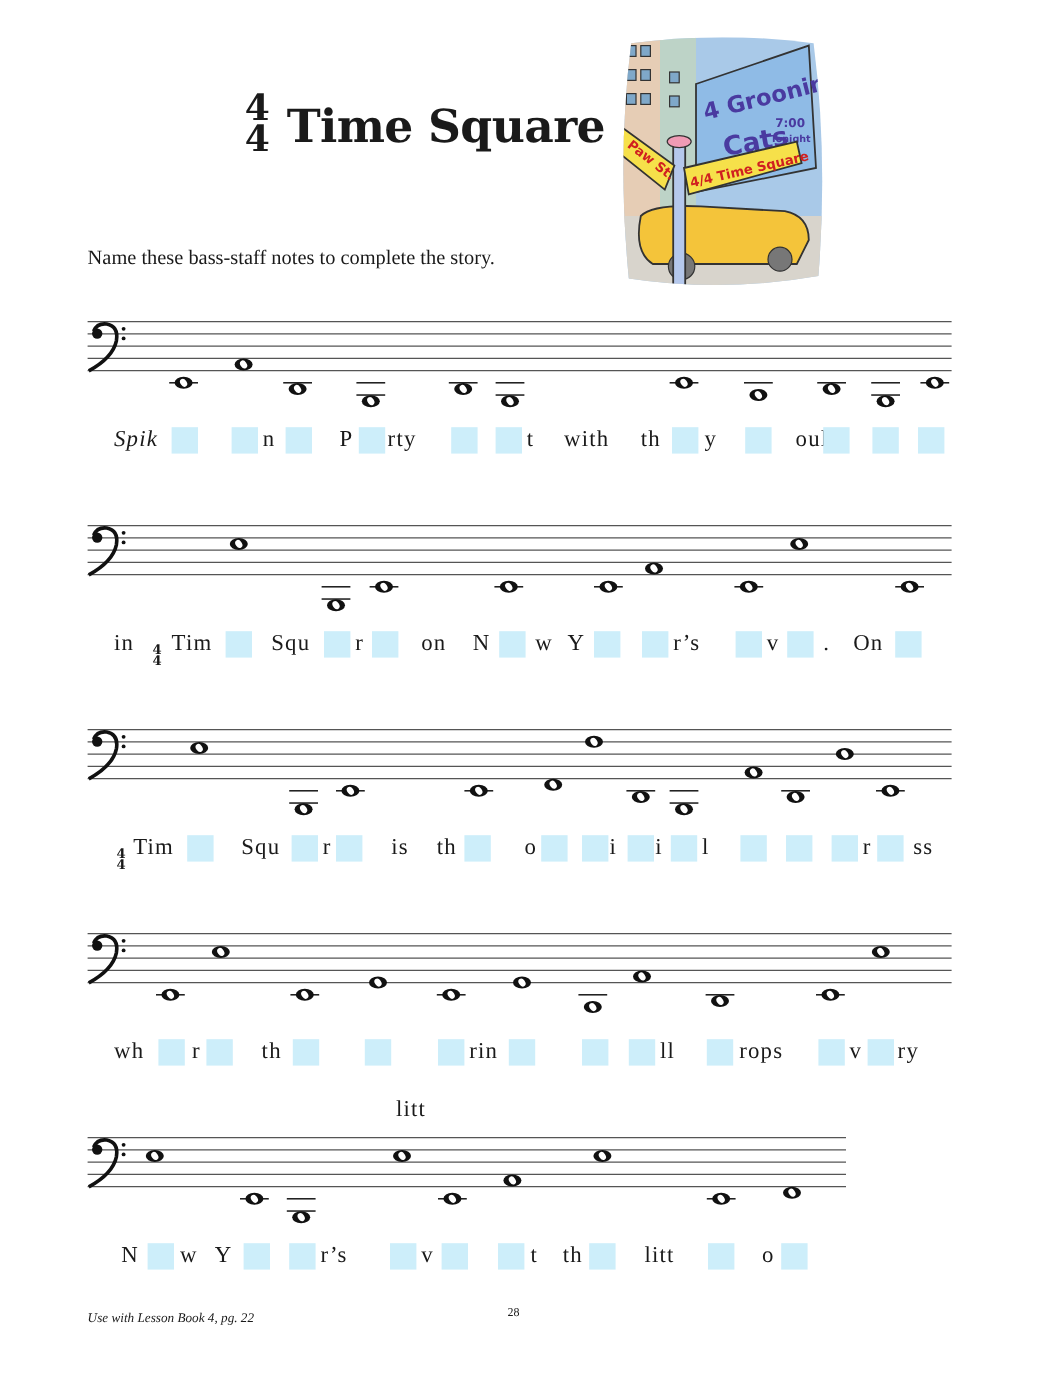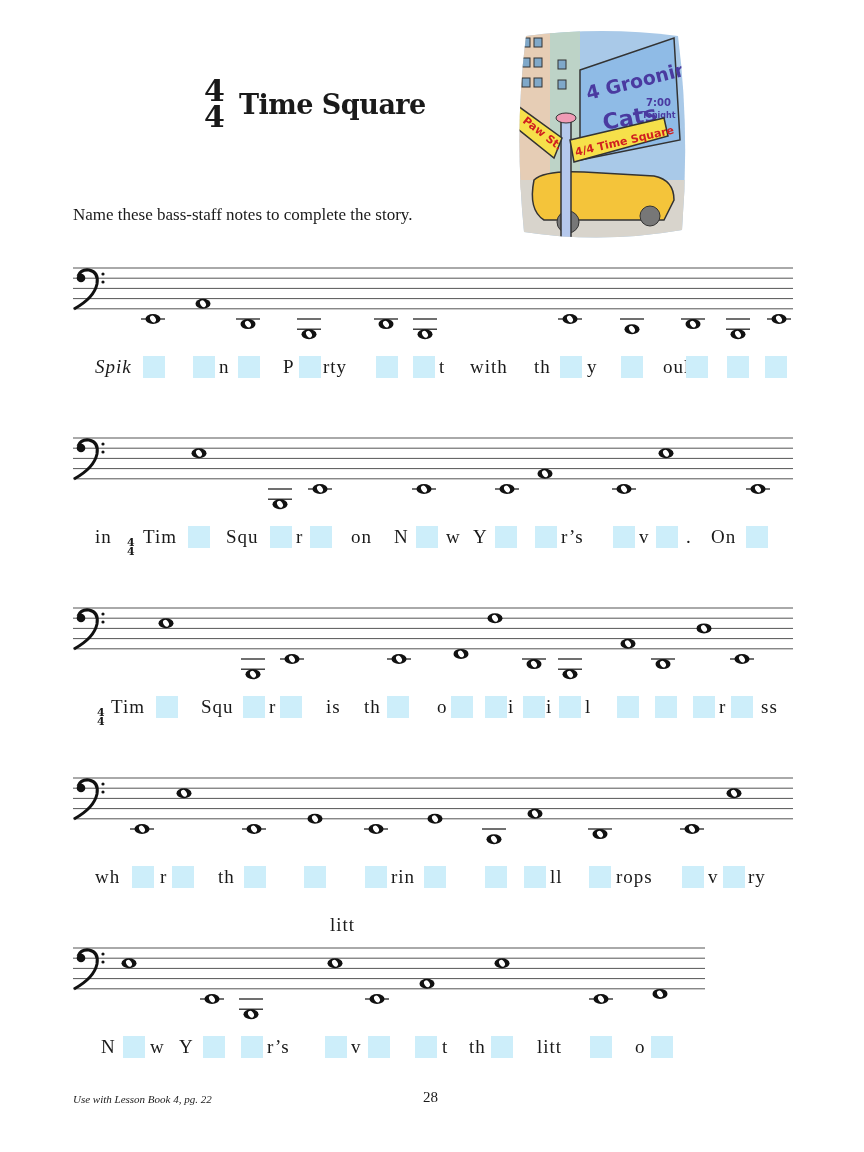--- a/index.html
+++ b/index.html
@@ -1,29 +1,29 @@
 <!DOCTYPE html>
 <html><head>
 <meta charset="utf-8">
 <style>
   html, body { margin: 0; padding: 0; background: #ffffff; }
   body { width: 864px; height: 1152px; position: relative; overflow: hidden;
          font-family: "Liberation Serif", "DejaVu Serif", serif; color: #1a1a1a; }
   .title { position: absolute; left: 204px; top: 78px; display: flex; align-items: center; }
   .ts { display: flex; flex-direction: column; align-items: center; font-family: "DejaVu Serif", serif;
         font-weight: bold; font-size: 30px; line-height: 26px; margin-right: 14px; }
-  .title-text { font-family: "DejaVu Serif", serif; font-weight: bold; font-size: 27px; letter-spacing: -0.5px; }
+  .title-text { font-family: "DejaVu Serif", serif; font-weight: bold; font-size: 38px; letter-spacing: -0.5px; }
   .instr { position: absolute; left: 73px; top: 205px; font-size: 17px; }
   .illus { position: absolute; left: 514px; top: 30px; width: 176px; height: 210px; }
   .staff-block { position: absolute; left: 73px; }
   .staff-svg { position: absolute; left: 0; top: 0; overflow: visible; }
   .lyric { position: absolute; font-size: 19px; letter-spacing: 1px; white-space: nowrap; }
   .blank { position: absolute; background: #cdeefa; width: 22px; height: 22px; }
   .footer-note { position: absolute; left: 73px; top: 1093px; font-size: 11px; font-style: italic; }
-  .page-num { position: absolute; left: 423px; top: 1089px; font-size: 15px; }
+  .page-num { position: absolute; left: 423px; top: 1089px; font-size: 10px; }
   .mini-ts { display: inline-flex; flex-direction: column; font-family: "DejaVu Serif", serif; font-weight: bold;
              font-size: 11px; line-height: 9px; vertical-align: -3px; margin: 0 2px; }
 </style>
 </head>
 <body>
 
 <div class="title">
   <div class="ts">
     <span>4</span>
     <span>4</span>

